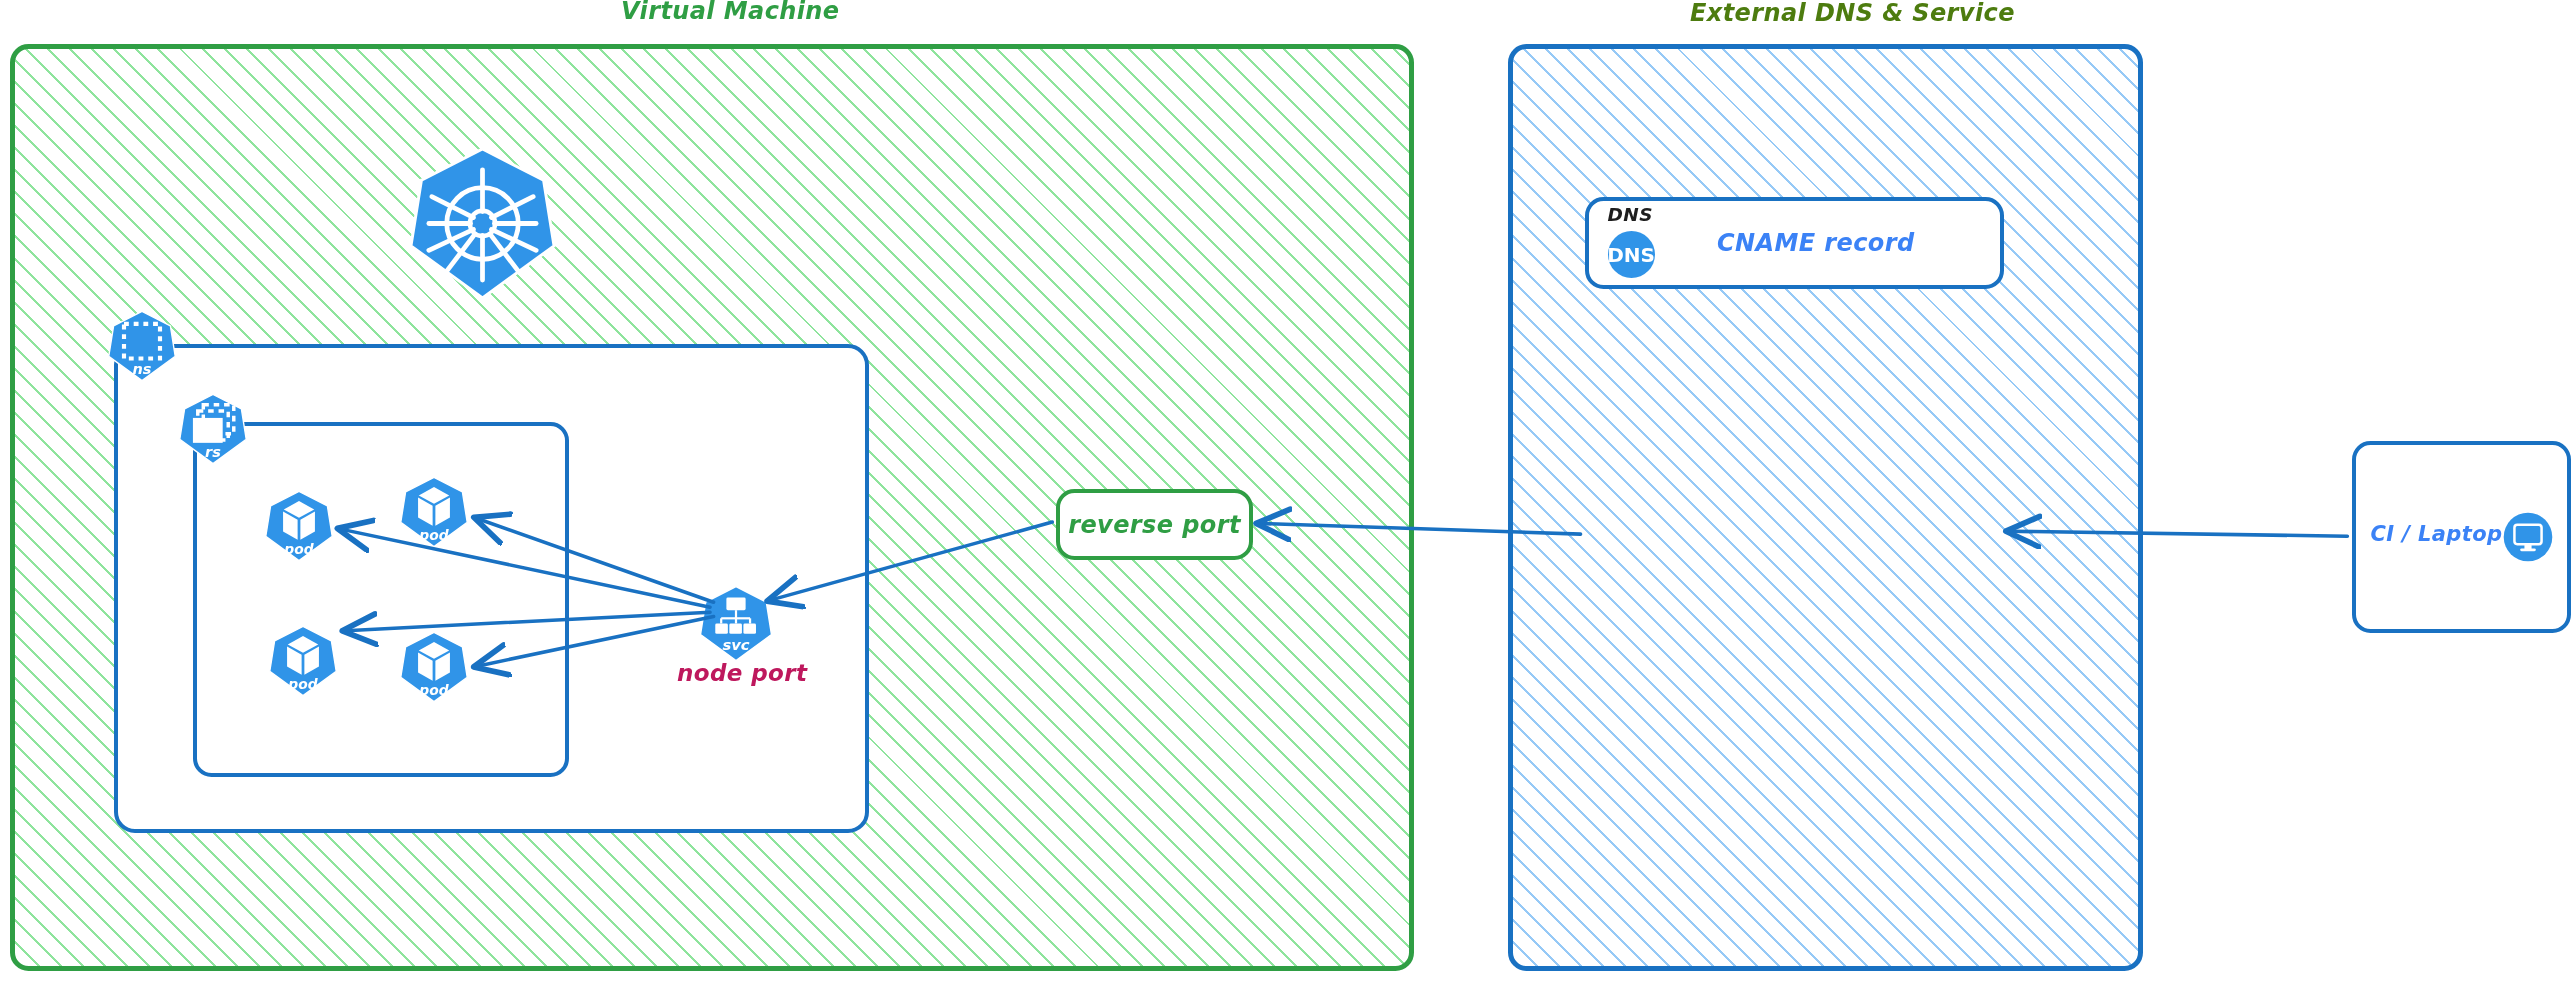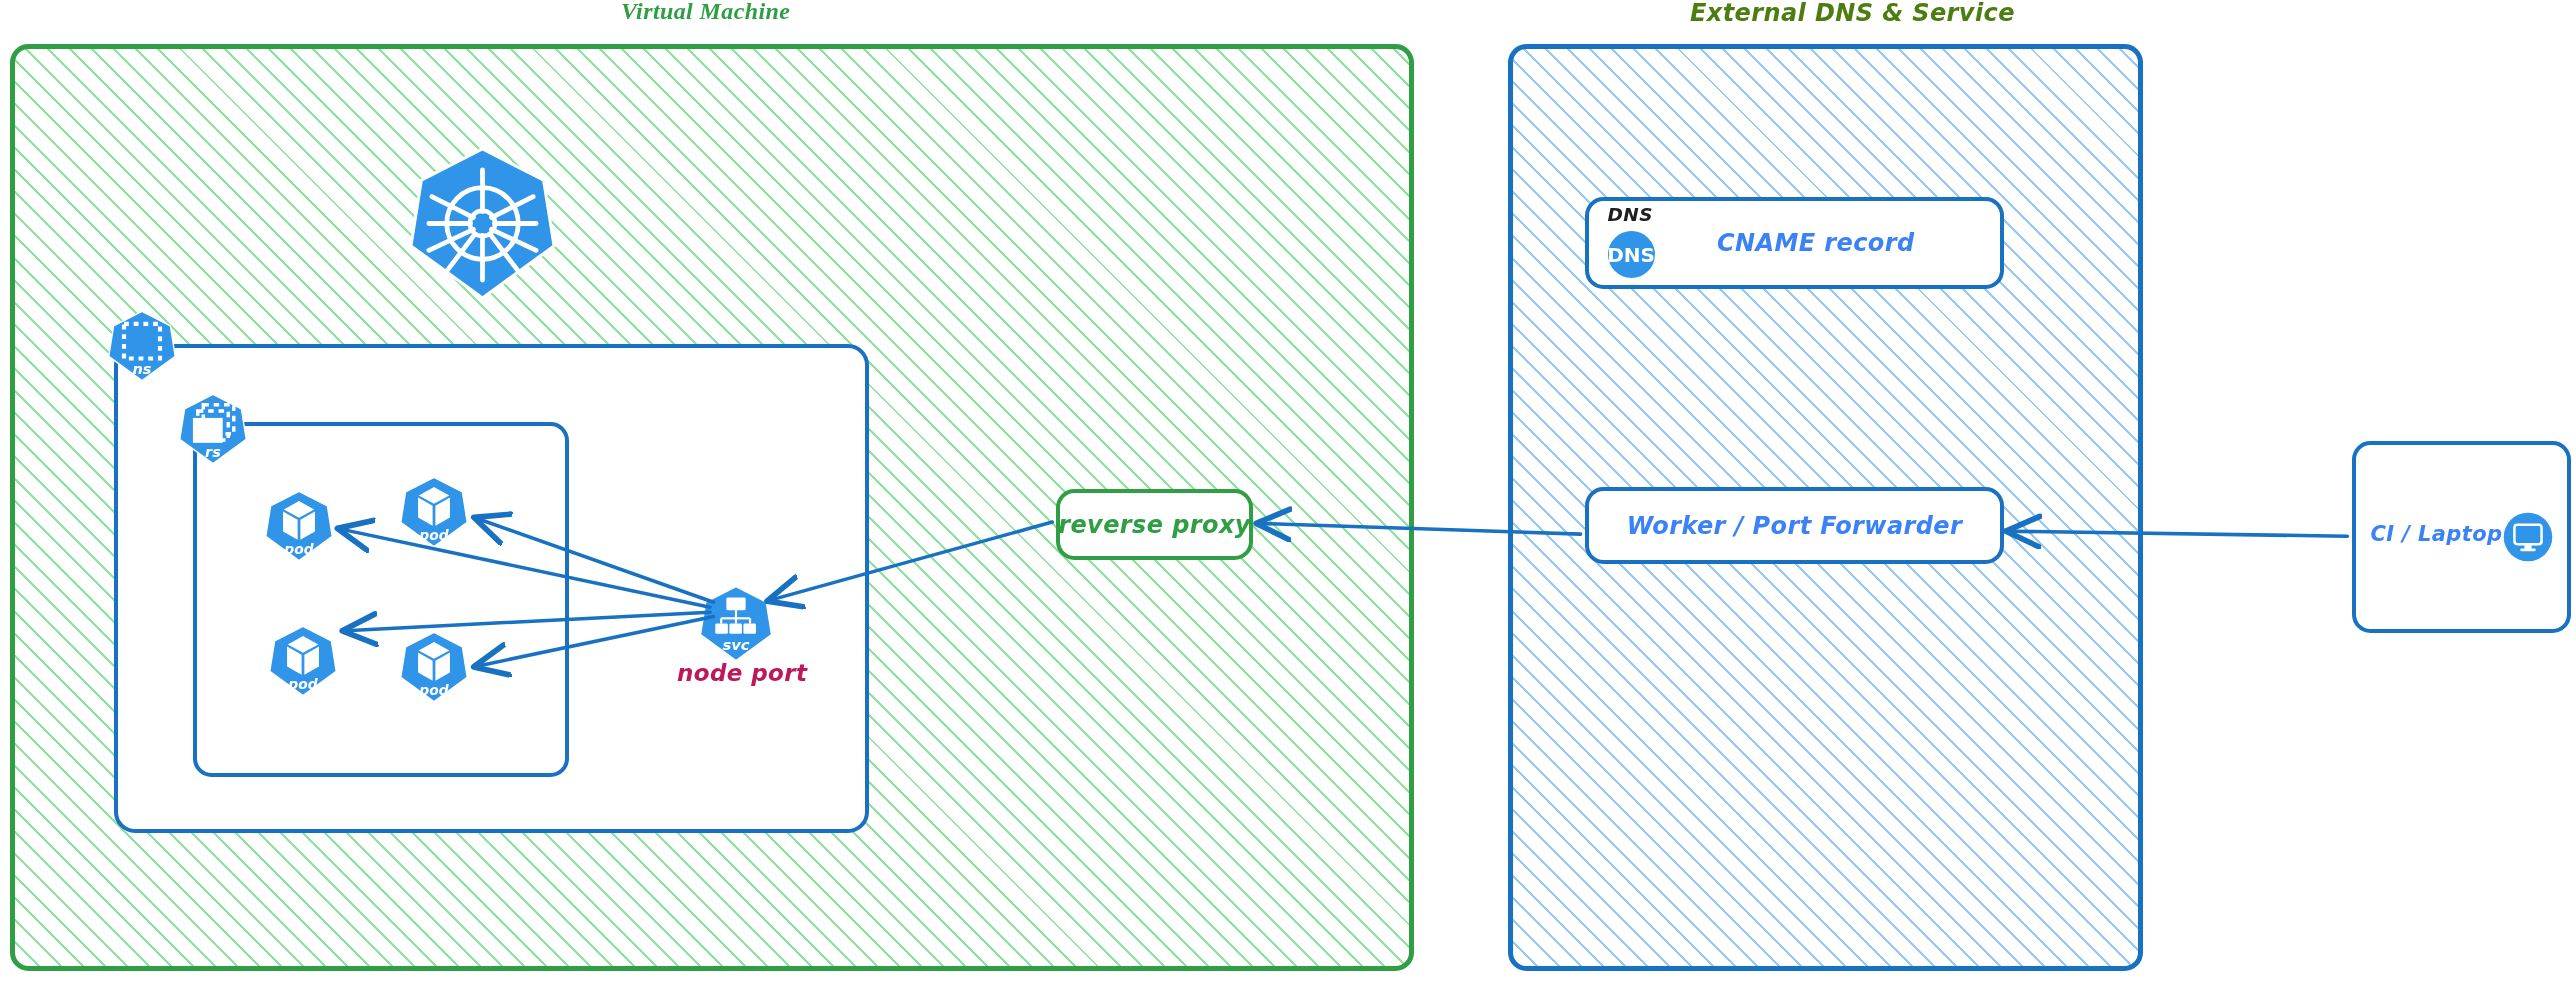--- a/index.html
+++ b/index.html
@@ -97,21 +97,21 @@
     width: 2576px;
     height: 983px;
     pointer-events: none;
   }
 </style>
 </head>
 <body>
 
 <div id="canvas">
 
-  <div class="group-title title-green hand" style="left:621px; top:-1.4px;font-family:Liberation Serif, serif;">Virtual Machine</div>
+  <div class="group-title title-green hand" style="left:621px; top:-1.4px;">Virtual Machine</div>
 
   <div class="group group-green" style="left:10px; top:44px; width:1404px; height:927px;"></div>
 
   <div class="box box-blue" style="left:114px; top:344px; width:755px; height:489px; border-radius:21px;"></div>
 
   <div class="box box-blue" style="left:193px; top:422px; width:376px; height:355px; border-radius:18.5px;"></div>
 
   <div class="k8s" style="left:408px; top:146px;">
     <svg width="149" height="155" viewBox="0 0 100 104">
       <polygon points="50,2 91,23 98,67 50,102 2,67 9,23" fill="#3094e8" stroke="#ffffff" stroke-width="2"></polygon>
@@ -221,39 +221,36 @@
         <line x1="69" y1="45" x2="69" y2="52"></line>
       </g>
       <text x="50" y="88" text-anchor="middle" fill="#ffffff" font-size="20" font-family="DejaVu Sans, sans-serif" font-style="italic" font-weight="700">svc</text>
     </svg>
 
   </div>
 
   <div class="free-label hand" style="left:677px; top:660px;">node port</div>
 
   <div class="box box-green" style="left:1056px; top:489px; width:197px; height:71px;">
-    <span class="box-label label-green hand">reverse proxy</span>
+    <span class="box-label label-green hand">reverse port</span>
   </div>
 
   <div class="group-title title-blue hand" style="left:1690px; top:1.4px;">External DNS &amp; Service</div>
 
   <div class="group group-blue" style="left:1508px; top:44px; width:635px; height:927px;"></div>
 
   <div class="box box-blue" style="left:1585px; top:197px; width:419px; height:92px; justify-content:flex-start;">
     <span class="hand" style="position:absolute; left:18.5px; top:2.8px; font-size:18.5px; color:#1e1e1e;">DNS</span>
     <span style="position:absolute; left:18.5px; top:30px; width:47px; height:47px;
                  border-radius:50%; background:#3094e8; color:#ffffff;
                  display:flex; align-items:center; justify-content:center;
                  font-size:20px; font-weight:600; font-family:'DejaVu Sans', sans-serif;">DNS</span>
     <span class="box-label label-blue hand" style="margin-left:128px;">CNAME record</span>
   </div>
 
-  <div class="box box-blue" style="left:1585px; top:487px; width:419px; height:77px;">
-    <span class="box-label label-blue hand">Worker / Port Forwarder</span>
-  </div>
 
   <div class="box box-blue" style="left:2352px; top:441px; width:219px; height:192px; flex-direction:row;">
     <span class="box-label label-blue hand" style="font-size:21px; margin-bottom:5.7px;">CI / Laptop</span>
     <span style="display:block; line-height:0;">
       <svg width="50" height="50" viewBox="0 0 70 70">
         <circle cx="35" cy="35" r="34" fill="#3094e8"></circle>
         <rect x="16" y="18" width="38" height="27" rx="4" fill="none" stroke="#ffffff" stroke-width="3.5"></rect>
         <path d="M30 45 L30 52 L40 52 L40 45 Z" fill="#ffffff"></path>
         <rect x="24" y="51" width="22" height="4" rx="2" fill="#ffffff"></rect>
       </svg>

